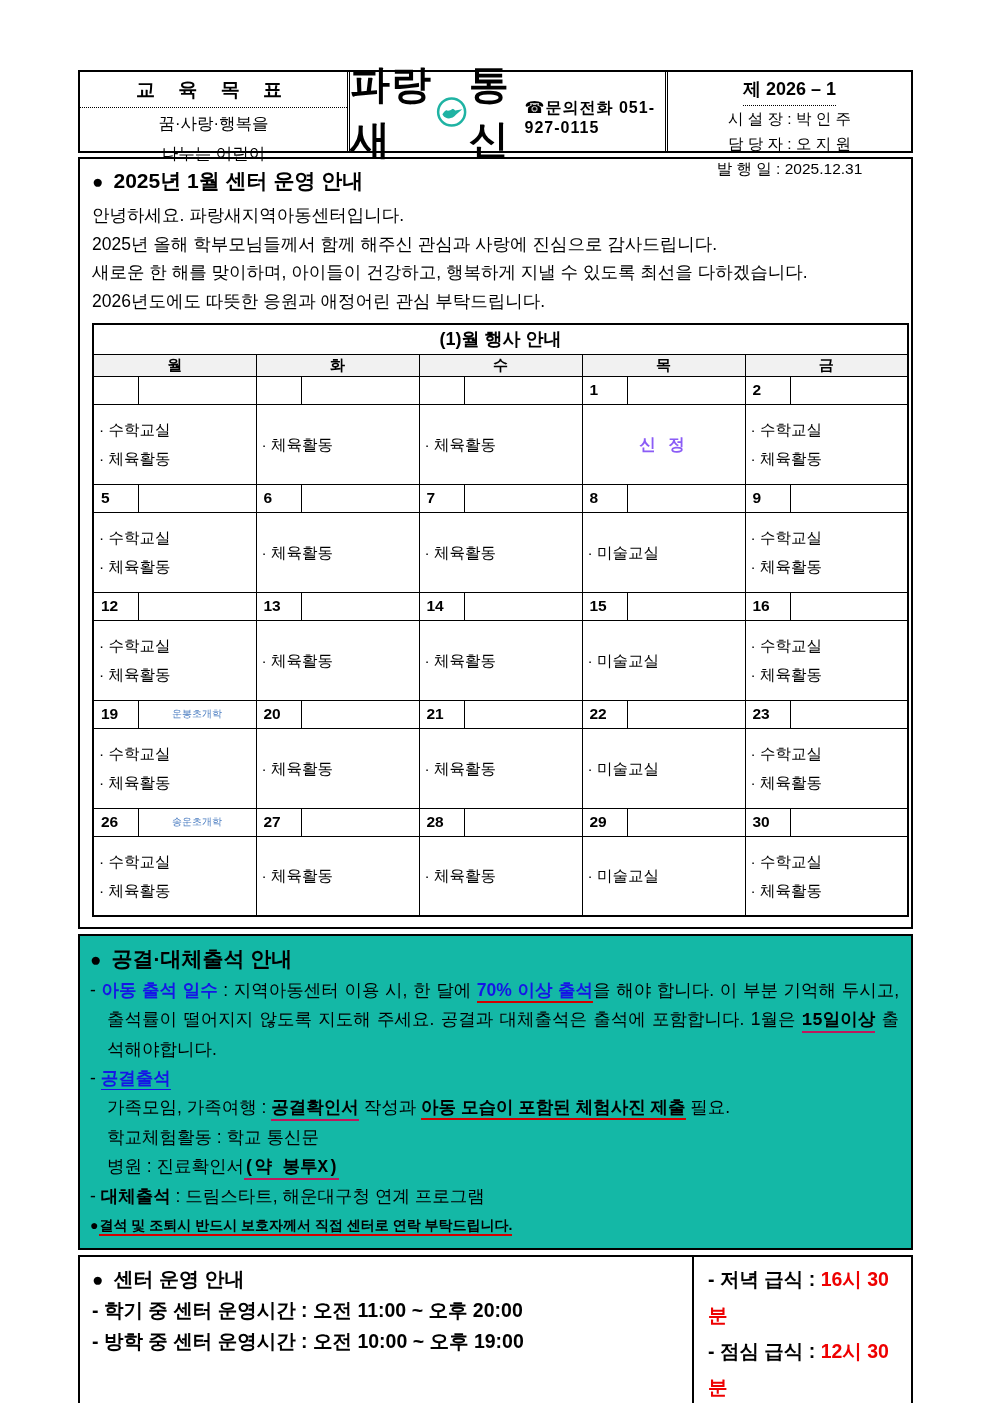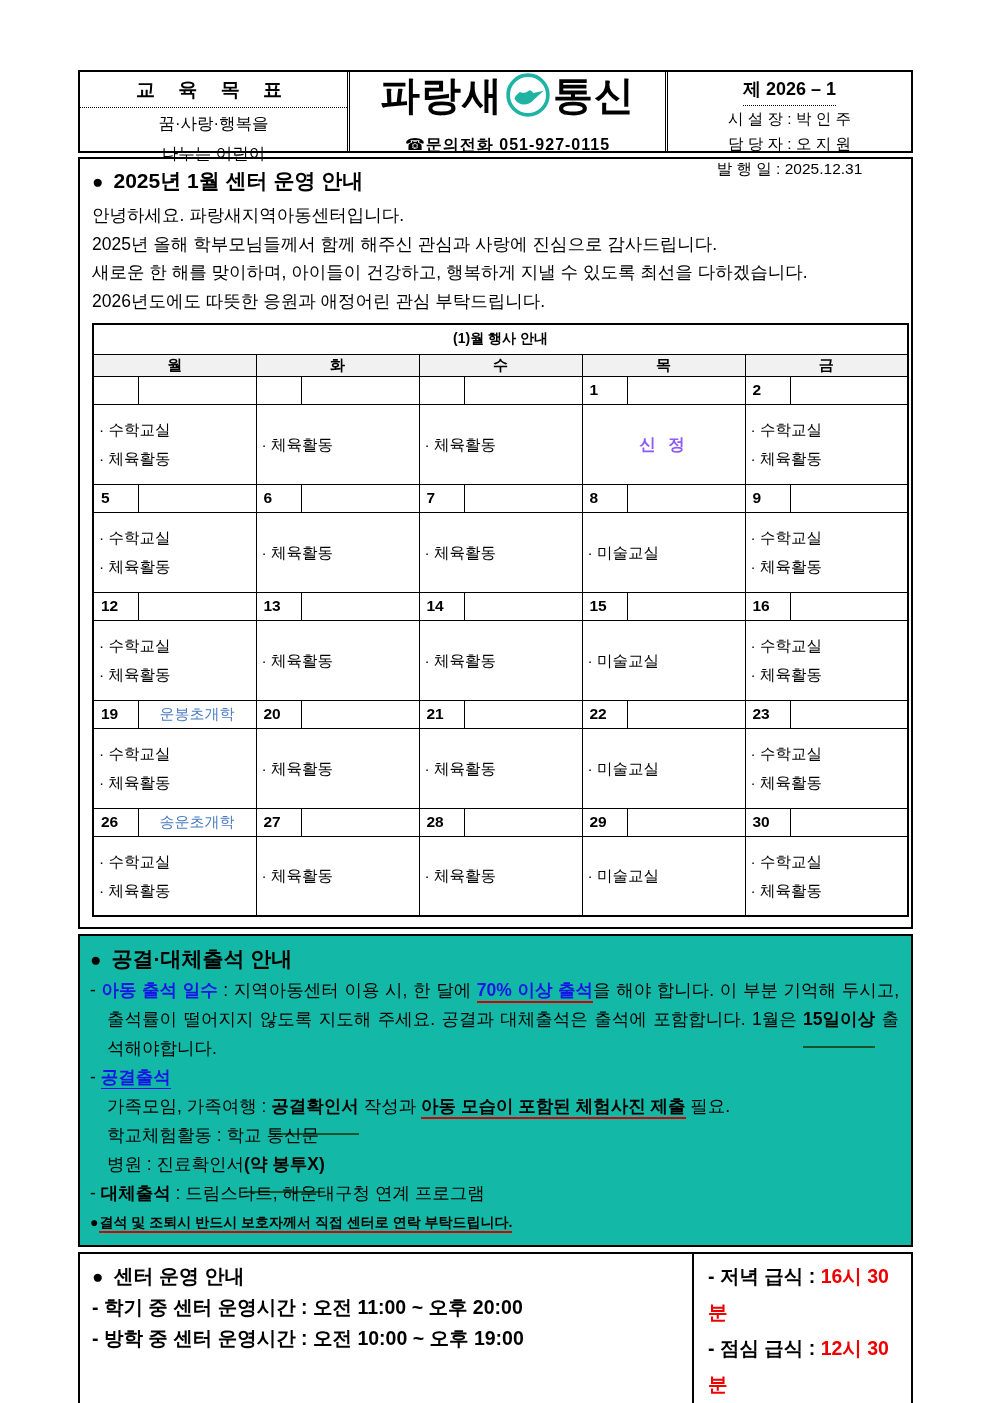--- a/index.html
+++ b/index.html
@@ -9,54 +9,54 @@
     color:#000;
   }
   .page { position:relative; width:992px; height:1403px; overflow:hidden; }
   .content { position:absolute; left:78px; top:70px; width:835px; }
 
   
   .hdr { display:flex; border:2px solid #000; height:83px; background:#fff; }
   .hdr-left { width:270px; border-right:3px double #000; display:flex; flex-direction:column; }
   .hdr-left-title { height:36px; line-height:36px; text-align:center; font-weight:700; font-size:19px; letter-spacing:9px; border-bottom:1.5px dotted #000; }
   .hdr-left-sub { flex:1; display:flex; flex-direction:column; justify-content:center; text-align:center; font-size:16.5px; line-height:30px; }
-  .hdr-center { width:318px; border-right:3px double #000; display:flex; flex-direction:column; align-items:center; justify-content:center; }
+  .hdr-center { width:318px; border-right:3px double #000; display:flex; flex-direction:row; align-items:center; justify-content:center; }
   .brand { display:flex; align-items:center; font-weight:800; font-size:40px; letter-spacing:1px; }
   .brand svg { margin:0 2px; }
   .phone-row { margin-top:12px; font-size:16px; font-weight:700; letter-spacing:1px; }
   .hdr-right { flex:1; display:flex; flex-direction:column;align-items:center; }
   .issue-no { height:34px; line-height:34px; text-align:center; font-weight:700; font-size:18px; border-bottom:1.5px dotted #000; }
   .hdr-meta { flex:1; display:flex; flex-direction:column; justify-content:center; text-align:center; font-size:15.5px; line-height:25px; }
 
   
   .sec1 { margin-top:4px; border:2px solid #000; padding:8px 12px 10px 12px; }
   .sec-title { font-size:21px; font-weight:700; }
   .sec-title .bullet { font-size:19px; margin-right:10px; }
   .greeting { margin-top:6px; font-size:17.5px; line-height:28.5px; }
 
   
   table.cal { border-collapse:collapse; table-layout:fixed; width:815px; margin:8px auto 0 auto; border:2px solid #000; }
   table.cal th, table.cal td { border:1px solid #000; }
-  .cal-title { height:30px; font-size:14px; font-weight:700; text-align:center; background:#fff; }
+  .cal-title { height:30px; font-size:18px; font-weight:700; text-align:center; background:#fff; }
   .cal-day { height:22px; background:#f1f1f1; font-size:15px; font-weight:700; text-align:center; }
   .cal-dnum { height:28px; font-size:15.5px; font-weight:700; padding-left:7px; vertical-align:middle; }
-  .cal-dnote { font-size:15px; color:#4a7cc0; text-align:center; vertical-align:middle; }
+  .cal-dnote { font-size:10px; color:#4a7cc0; text-align:center; vertical-align:middle; }
   .cal-cell { height:80px; vertical-align:middle; padding:2px 4px 2px 5px; }
   .cell-lines .cal-line { font-size:15.5px; line-height:29px; text-align:left; }
   .cell-holiday .cal-line { font-size:16.5px; line-height:29px; color:#8b5cf6; font-weight:700; text-align:center; letter-spacing:4px; }
 
   
   .sec2 { margin-top:5px; border:2px solid #000; background:#14b8a6; padding:8px 12px 8px 10px; font-size:17.5px; line-height:29px; }
   .sec2 .sec-title { margin-bottom:2px; }
   .para { text-align:justify; }
   .hang { padding-left:17px; text-indent:-17px; }
   .ind { padding-left:17px; }
   .blue { color:#1515e6; font-weight:700; }
   .b { font-weight:700; }
-  .u-black { border-bottom:2px solid #14532d; padding-bottom:17px; }
+  .u-black { border-bottom:2px solid #be185d; padding-bottom:1px;font-family:Liberation Mono, monospace; }
   .u-red { border-bottom:2px solid #d40000; padding-bottom:1px; }
   .u-cur { border-bottom:1.5px solid currentColor; padding-bottom:1px; }
   .notice { font-weight:700; font-size:14px; }
   .notice .bullet { margin-right:1px; }
 
   
   .sec3 { margin-top:5px; border:2px solid #000; display:flex; min-height:104px; background:#fff; }
   .op-left { width:614px; border-right:2px solid #000; padding:7px 10px 8px 12px; font-size:19.5px; font-weight:700; line-height:31px; }
   .op-left .sec-title { font-size:20px; }
   .op-right { flex:1; display:flex; flex-direction:column; justify-content:center; padding:4px 8px 4px 14px; font-size:19.5px; font-weight:700; line-height:36px; }

